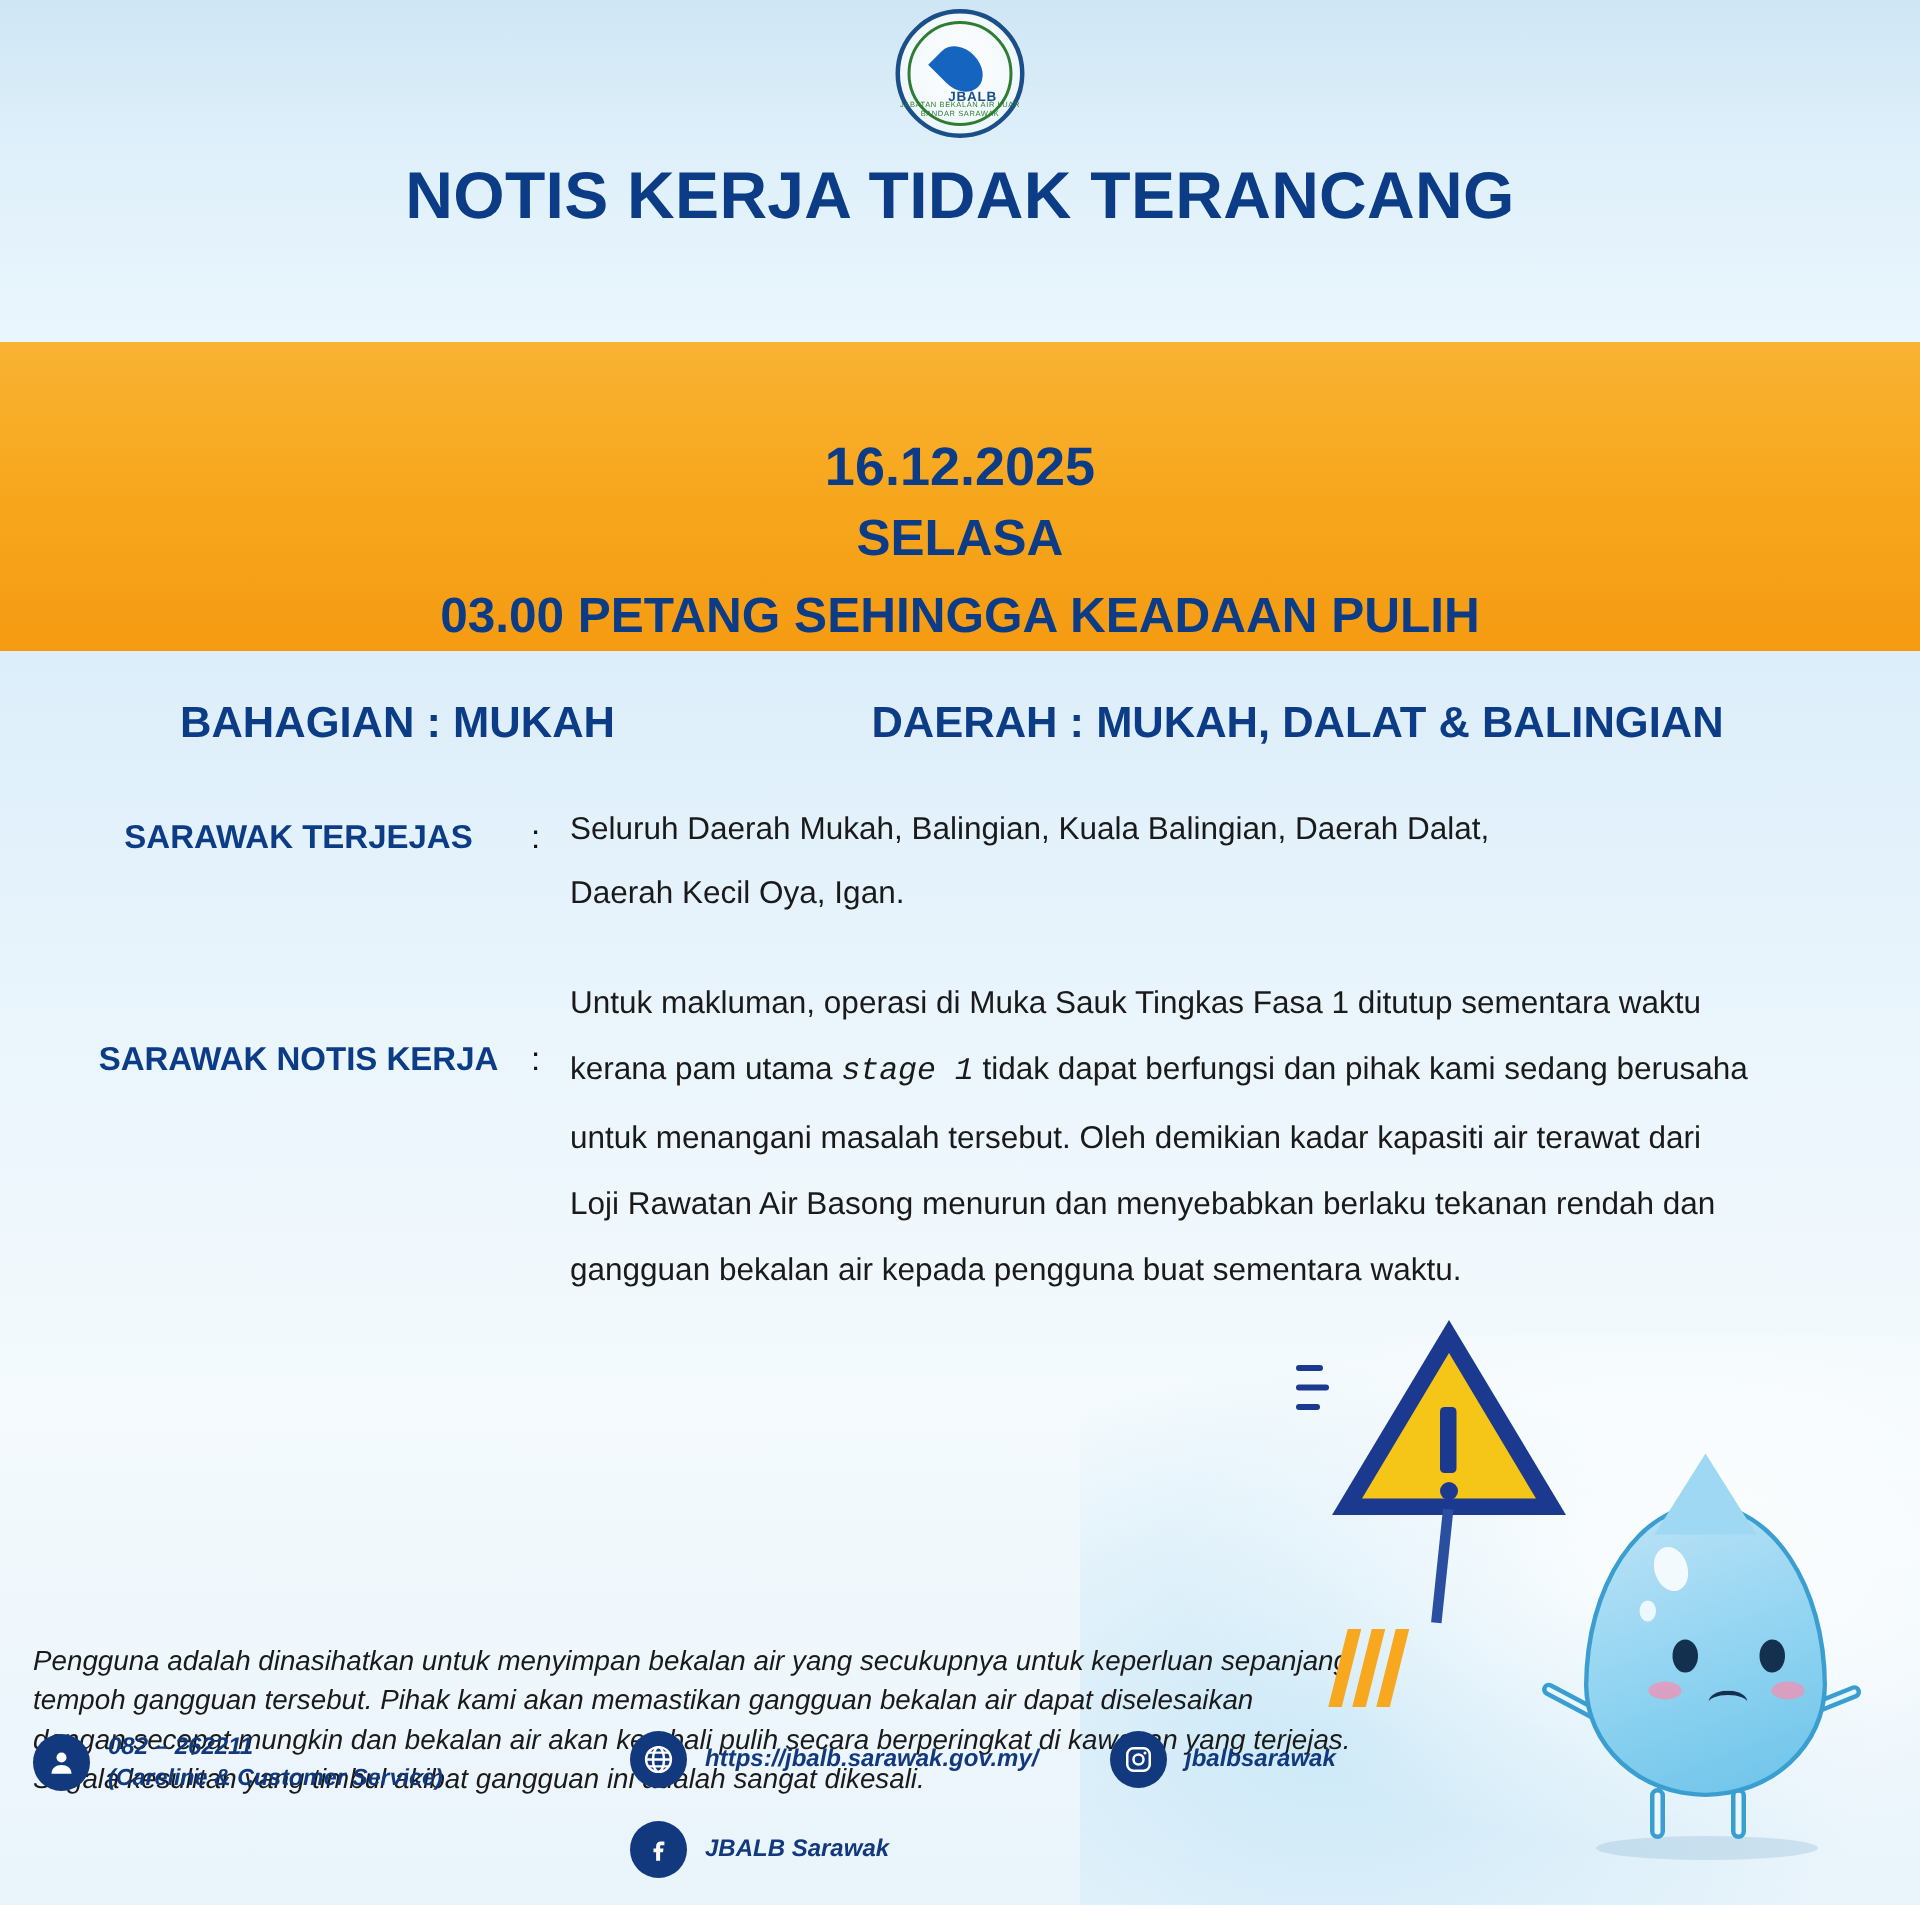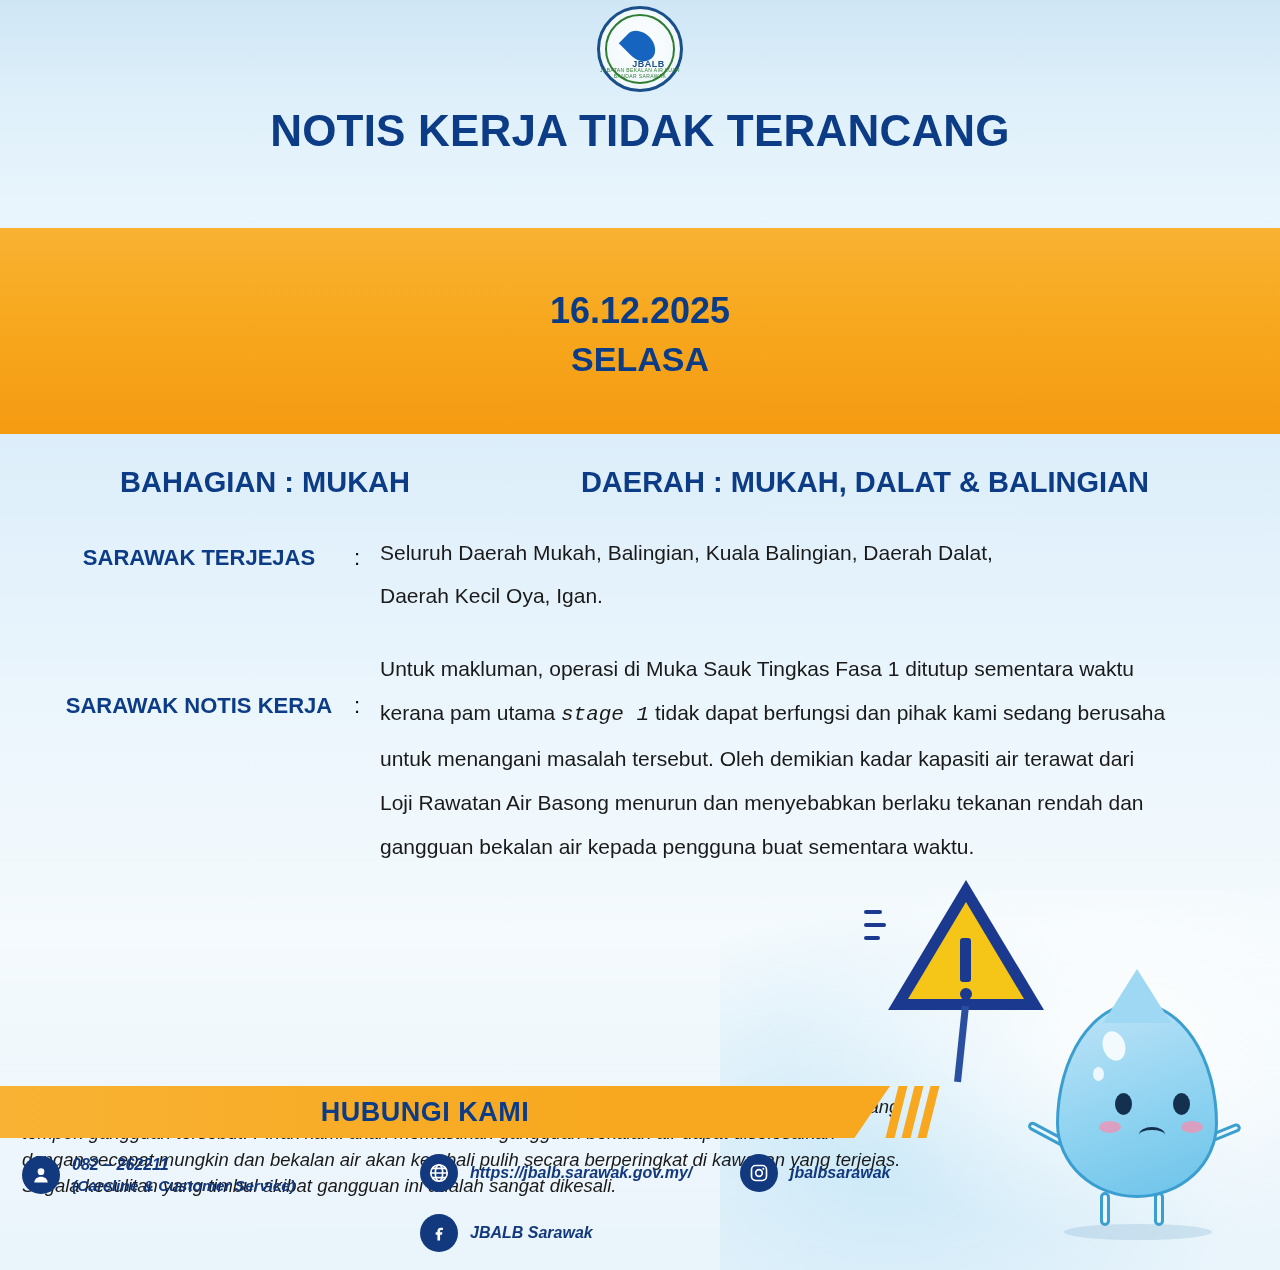--- a/index.html
+++ b/index.html
@@ -416,20 +416,21 @@
       <div class="sub">JABATAN BEKALAN AIR LUAR BANDAR SARAWAK</div>
     </div>
     <div class="title">
       <div>NOTIS KERJA TIDAK TERANCANG</div>
     </div>
   </div>
 
   <div class="date-band">
     <div class="d1">16.12.2025</div>
     <div class="d2">SELASA</div>
+    <div class="d3">03.00 PETANG SEHINGGA KEADAAN PULIH</div>
   </div>
 
   <div class="body-area">
 
     <div class="region-row">
       <div class="bahagian">BAHAGIAN : MUKAH</div>
       <div class="daerah">DAERAH : MUKAH, DALAT &amp; BALINGIAN</div>
     </div>
 
     <div class="info-row kawasan">
@@ -481,23 +482,20 @@
         <div class="eye r"></div>
         <div class="cheek l"></div>
         <div class="cheek r"></div>
         <div class="mouth"></div>
       </div>
     </div>
 
     <div class="advisory">Pengguna adalah dinasihatkan untuk menyimpan bekalan air yang secukupnya untuk keperluan sepanjang tempoh gangguan tersebut. Pihak kami akan memastikan gangguan bekalan air dapat diselesaikan dengan secepat mungkin dan bekalan air akan kembali pulih secara berperingkat di kawasan yang terjejas. Segala kesulitan yang timbul akibat gangguan ini adalah sangat dikesali.</div>
 
     <div class="contact-band">
-      <div class="bar">
-        <span>HUBUNGI KAMI</span>
-      </div>
       <div class="slashes">
           <i></i>
           <i></i>
           <i></i>
         </div>
     </div>
 
     <div class="contacts">
 
       <div class="contact-item c-phone">

